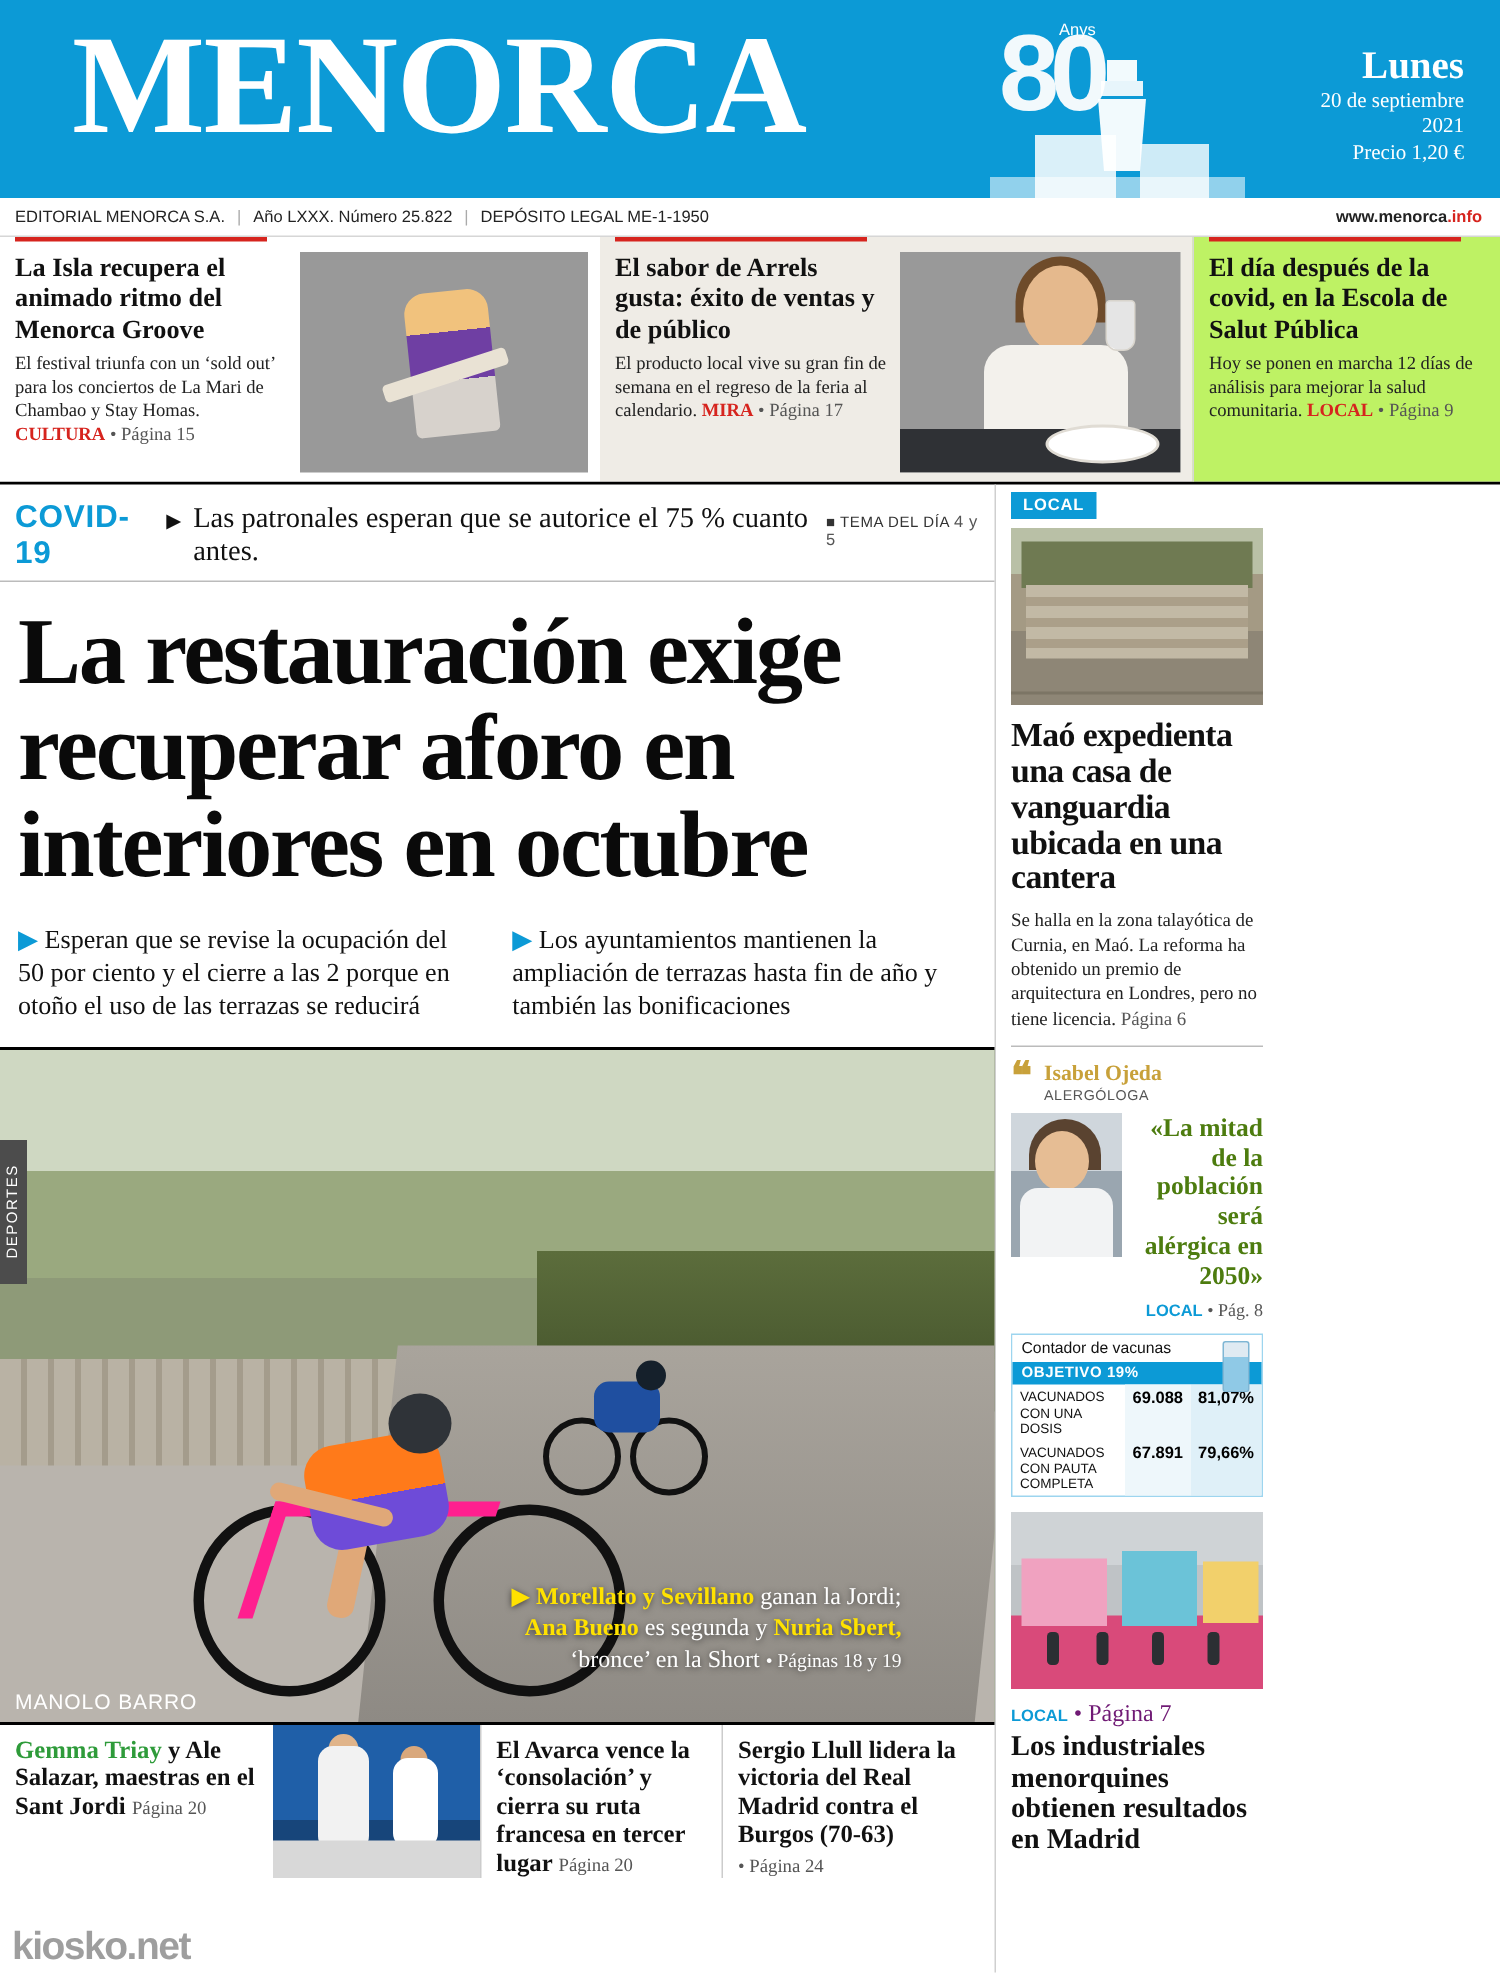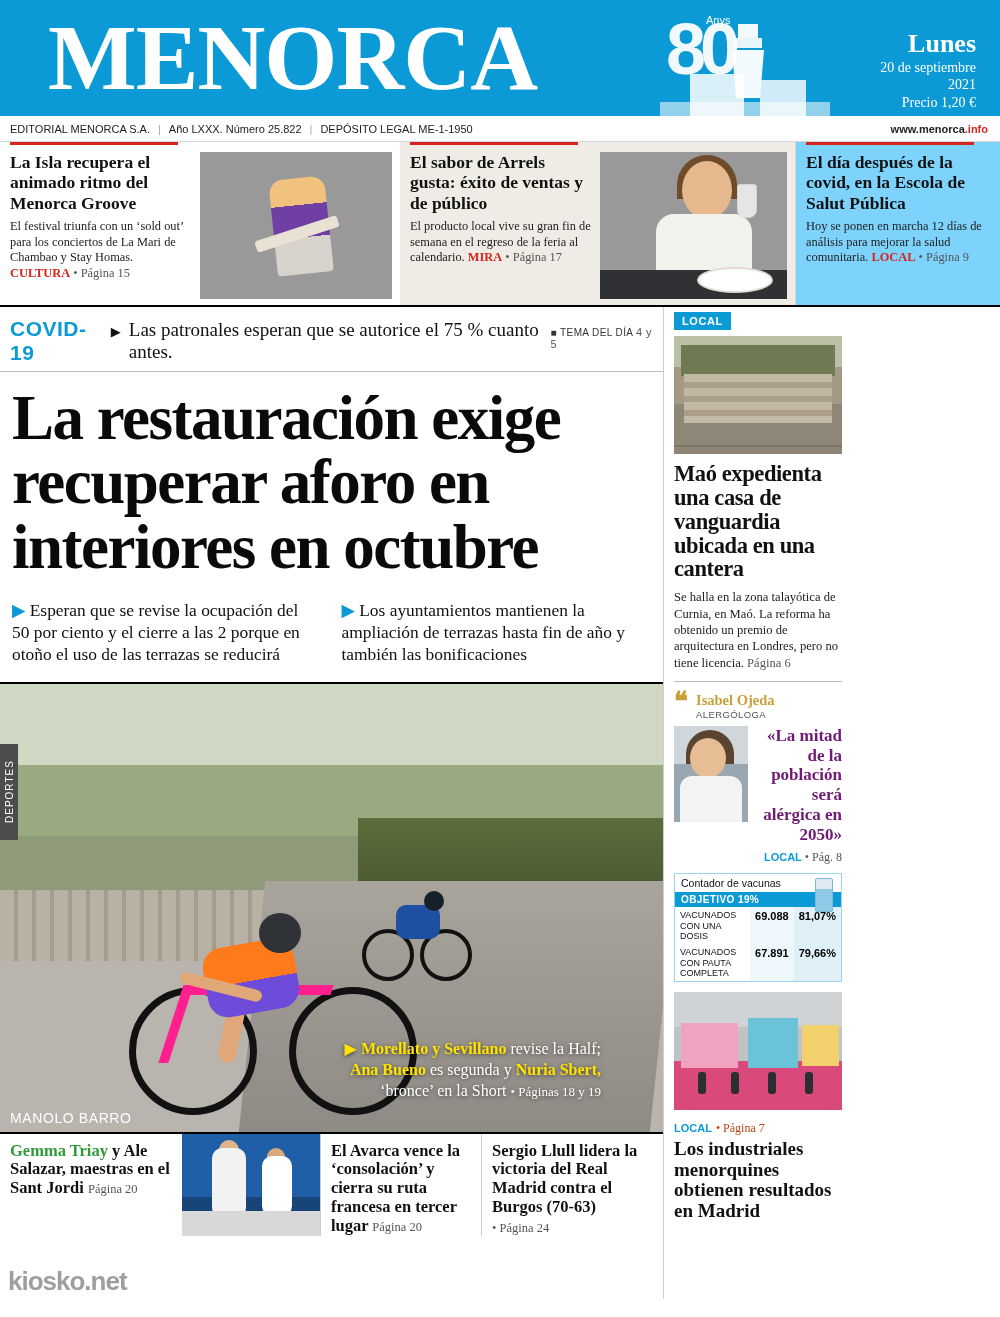--- a/index.html
+++ b/index.html
@@ -6,21 +6,21 @@
   body {
     width: 1000px; height: 1317px;
     background: #fff;
     font-family: "Liberation Serif", serif;
     overflow: hidden;
     position: relative;
   }
   
   .masthead {
     background: #0c9ad6;
-    height: 116px;
+    height: 132px;
     position: relative;
     overflow: hidden;
   }
   .masthead-title {
     position: absolute;
     left: 48px; top: 10px;
     font-family: "Liberation Serif", serif;
     font-weight: bold;
     font-size: 94px;
     letter-spacing: -1px;
@@ -84,21 +84,21 @@
     height: 165px;
     border-bottom: 2px solid #000;
   }
   .teaser {
     position: relative;
     display: flex;
     padding: 10px 8px 6px 10px;
   }
   .t1 { width: 400px; background:#fff; }
   .t2 { width: 395px; background:#efece6; }
-  .t3 { width: 205px; background:#7dd3fc; border-left: 1px solid #d6d6d6;}
+  .t3 { width: 205px; background:#bef264; border-left: 1px solid #d6d6d6;}
   .teaser .txt { width: 182px; }
   .teaser h3 {
     font-size: 17.5px;
     line-height: 1.16;
     font-weight: bold;
     color: #111;
     margin-bottom: 6px;
   }
   .teaser p {
     font-size: 12.4px;
@@ -365,21 +365,21 @@
   .q-role { font-family:"Liberation Sans", sans-serif; font-size:9.5px; color:#555; letter-spacing:.4px;}
   .quote-row { display:flex; gap:8px; margin-top:6px; }
   .q-photo {
     width: 74px; height: 96px; flex:none;
     background: linear-gradient(180deg,#cfd6dc 0 40%, #9aa6b0 40% 100%);
     position:relative; overflow:hidden;
   }
   .q-photo .h { position:absolute; left:22%; top:12%; width:36px; height:40px; border-radius:50%; background:#e6bd94;}
   .q-photo .hair { position:absolute; left:16%; top:4%; width:48px; height:34px; border-radius:24px 24px 0 0; background:#5a4330;}
   .q-photo .b { position:absolute; left:8%; top:52%; width:84%; height:48%; background:#f2f3f4; border-radius:12px 12px 0 0;}
-  .q-text { font-size: 17px; line-height:1.16; text-align:right; font-weight:bold; color:#701a75; flex:1;}
+  .q-text { font-size: 17px; line-height:1.16; text-align:right; font-weight:bold; color:#4d7c0f; flex:1;}
   .q-foot { text-align:right; font-size:12px; margin-top:6px; }
   .q-foot .loc { color:#0c9ad6; font-weight:bold; font-family:"Liberation Sans", sans-serif; font-size:11px;}
   .q-foot .pg { color:#555; }
 
   
   .vacbox { border:1px solid #9dd5ef; margin: 8px 0 0 0; }
   .vac-title {
     font-family:"Liberation Sans", sans-serif; font-size:10.5px;
     padding: 3px 6px; color:#111; background:#fff;
   }
@@ -404,21 +404,21 @@
     background: linear-gradient(180deg,#cfd3d6 0 30%, #bfc3c6 30% 100%);
     position:relative; overflow:hidden;
   }
   .fair .carpet { position:absolute; left:0; bottom:0; width:100%; height:42%; background:#d94a7a; }
   .fair .stand1 { position:absolute; left:4%; top:26%; width:34%; height:38%; background:#f0a2c0;}
   .fair .stand2 { position:absolute; left:44%; top:22%; width:30%; height:42%; background:#6bc3d8;}
   .fair .stand3 { position:absolute; left:76%; top:28%; width:22%; height:34%; background:#f2d06b;}
   .fair .p { position:absolute; width:8px; height:22px; background:#2b2f33; bottom:14%; border-radius:3px;}
   .rc-bottom { padding: 8px 10px 0 10px; }
   .rc-bottom .loc { color:#0c9ad6; font-weight:bold; font-family:"Liberation Sans", sans-serif; font-size:11px;}
-  .rc-bottom .pg { color:#c2410c; font-size:12px; }
+  .rc-bottom .pg { color:#701a75; font-size:16px; }
   .rc-bottom h4 { font-size: 19px; line-height:1.08; font-weight:bold; margin-top:3px; color:#111;}
 
   .watermark {
     position:absolute; left: 8px; bottom: 6px;
     font-family:"Liberation Sans", sans-serif;
     font-size: 26px; color: rgba(40,40,40,.45); font-weight:bold;
     letter-spacing:-1px; line-height:.9;
   }
 </style>
 </head>
@@ -550,21 +550,21 @@
         <div class="cy2-body"></div>
         <div class="cy2-head"></div>
       </div>
 
       <div class="deportes-tab">DEPORTES</div>
       <div class="credit">MANOLO BARRO</div>
 
 
       <div class="sport-sub">
         <span class="tri">▶</span>
-        <span class="y">Morellato y Sevillano</span><span> revise la Half;</span><br>
+        <span class="y">Morellato y Sevillano</span><span> ganan la Jordi;</span><br>
         <span class="y">Ana Bueno</span><span> es segunda y </span><span class="y">Nuria Sbert,</span><br>
         <span>‘bronce’ en la Short</span>
         <span class="pg">• Páginas 18 y 19</span>
       </div>
     </div>
 
     <div class="botstrip">
       <div class="bs bs1">
         <h4>
           <span class="green">Gemma Triay</span>

